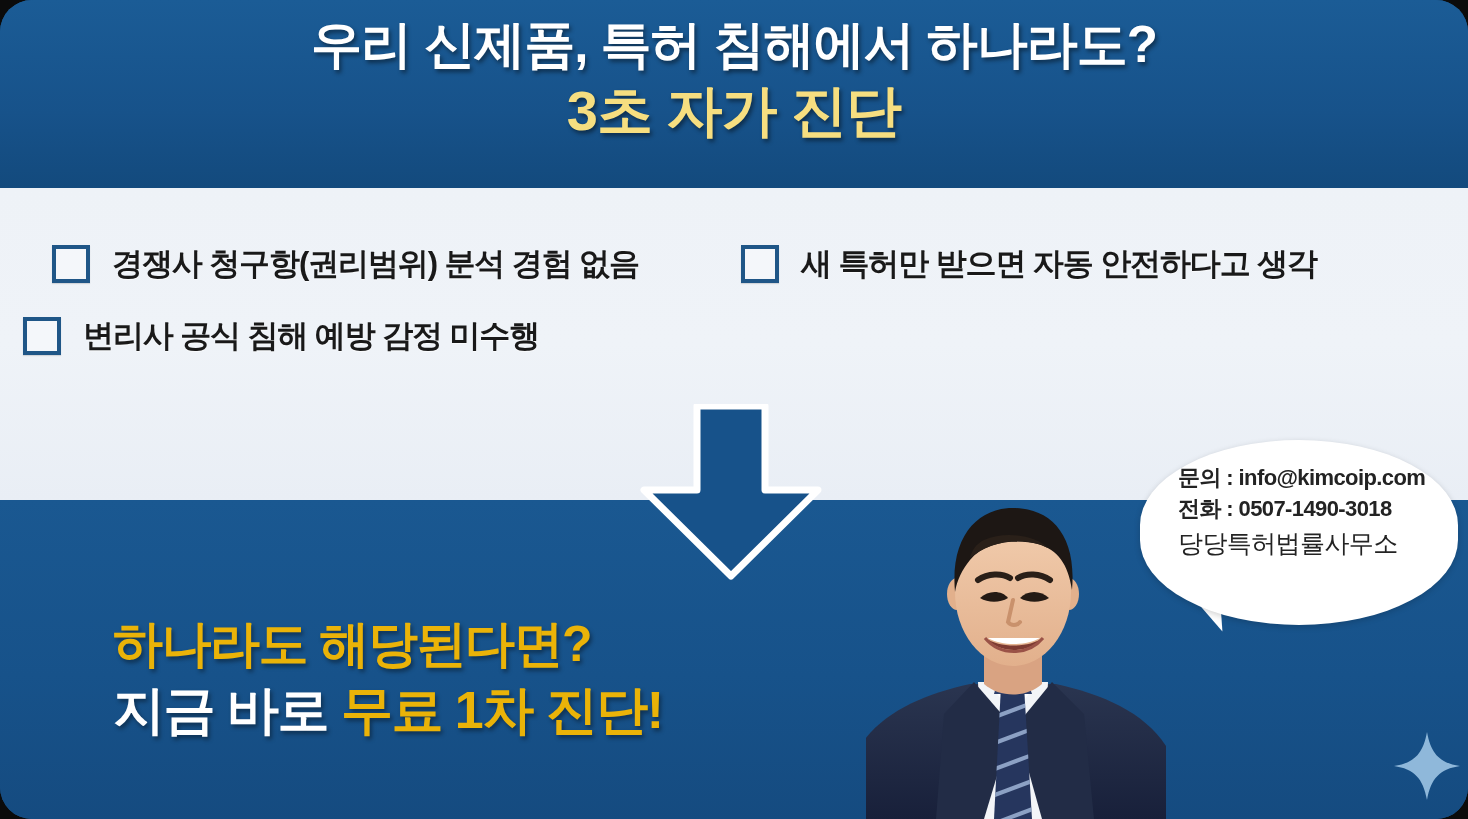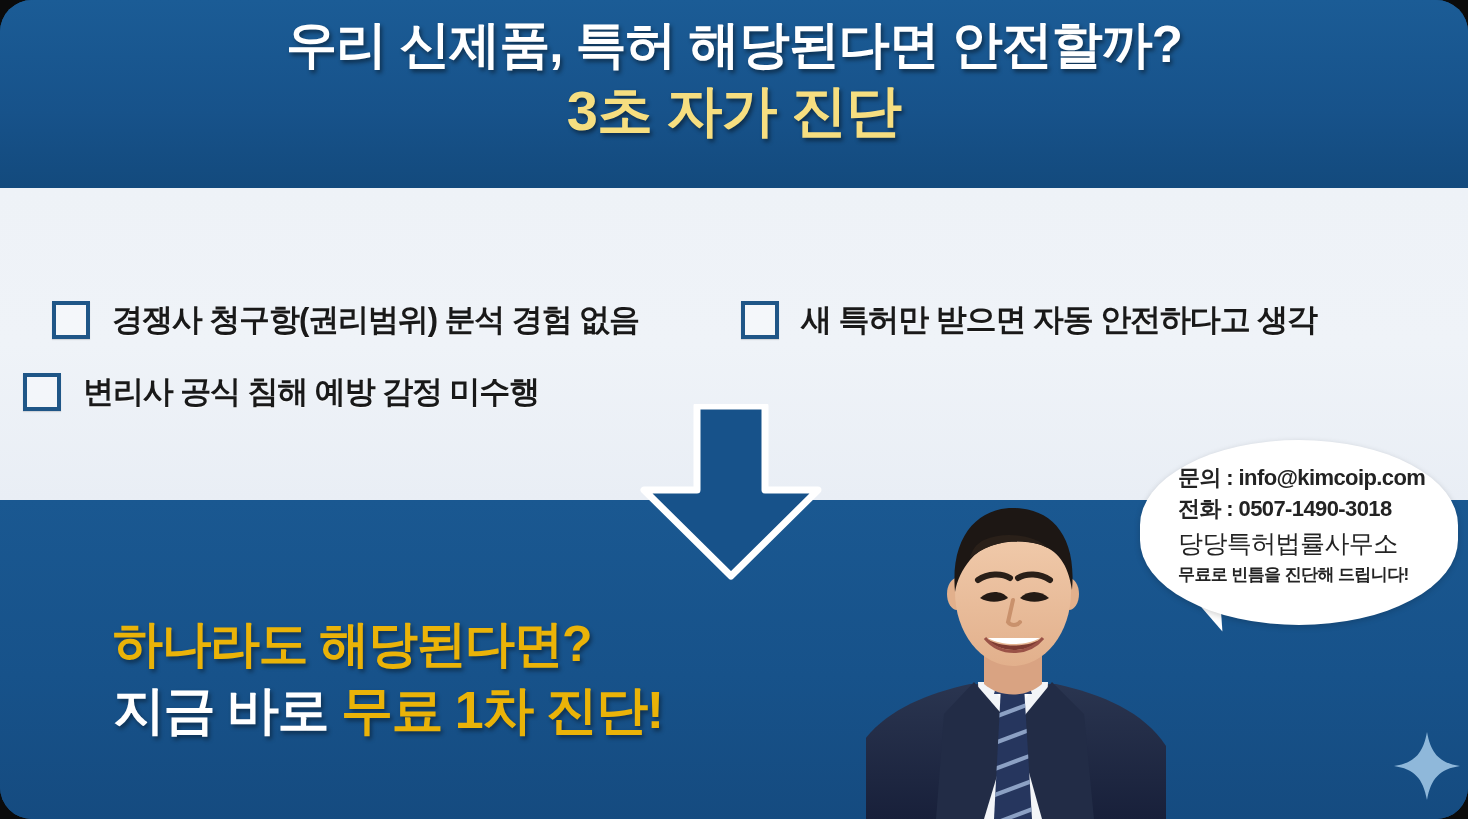--- a/index.html
+++ b/index.html
@@ -63,21 +63,21 @@
     height: 312px;
     background: linear-gradient(180deg, #eef2f7 0%, #eff3f8 50%, #e9eef5 100%);
   }
   .check-grid {
     position: absolute;
     left: 0; top: 0;
     width: 1192px;
     display: grid;
     grid-template-columns: 718px 750px;
     grid-template-rows: 72px 72px;
-    padding-top: 96px;
+    padding-top: 40px;
     box-sizing: border-box;
   }
   .check-item {
     display: flex;
     align-items: center;
     gap: 22px;
   }
   .check-item.col-left  { padding-left: 52px; }
   .check-item.col-right { padding-left: 23px; }
 
@@ -207,21 +207,21 @@
     height: 72px;
     z-index: 9;
   }
 </style>
 </head>
 <body>
 
 <div class="banner">
 
   <div class="header">
-    <div class="header-line1">우리 신제품, 특허 해당된다면 안전할까?</div>
+    <div class="header-line1">우리 신제품, 특허 침해에서 하나라도?</div>
     <div class="header-line2">3초 자가 진단</div>
   </div>
 
   <div class="checklist-panel">
     <div class="check-grid">
 
       <div class="check-item col-left">
         <span class="checkbox"></span>
         <span class="check-label">경쟁사 청구항(권리범위) 분석 경험 없음</span>
       </div>
@@ -312,21 +312,20 @@
     <path d="M119,150 C134,168 162,168 177,150" stroke="#9a5247" stroke-width="3" fill="none"></path>
   </svg>
 
   <div class="bubble">
     <div class="bubble-tail"></div>
     <div class="bubble-body"></div>
     <div class="bubble-text">
       <div class="bubble-line bubble-contact">문의 : info@kimcoip.com</div>
       <div class="bubble-line bubble-contact">전화 : 0507-1490-3018</div>
       <div class="bubble-line bubble-firm">당당특허법률사무소</div>
-      <div class="bubble-line bubble-note">무료로 빈틈을 진단해 드립니다!</div>
     </div>
   </div>
 
   <svg class="sparkle" viewBox="0 0 70 72">
     <path d="M35,2 C39,24 48,33 68,36 C48,39 39,48 35,70 C31,48 22,39 2,36 C22,33 31,24 35,2 Z" fill="#8fb8da"></path>
   </svg>
 
 </div>
 
 </body></html>

